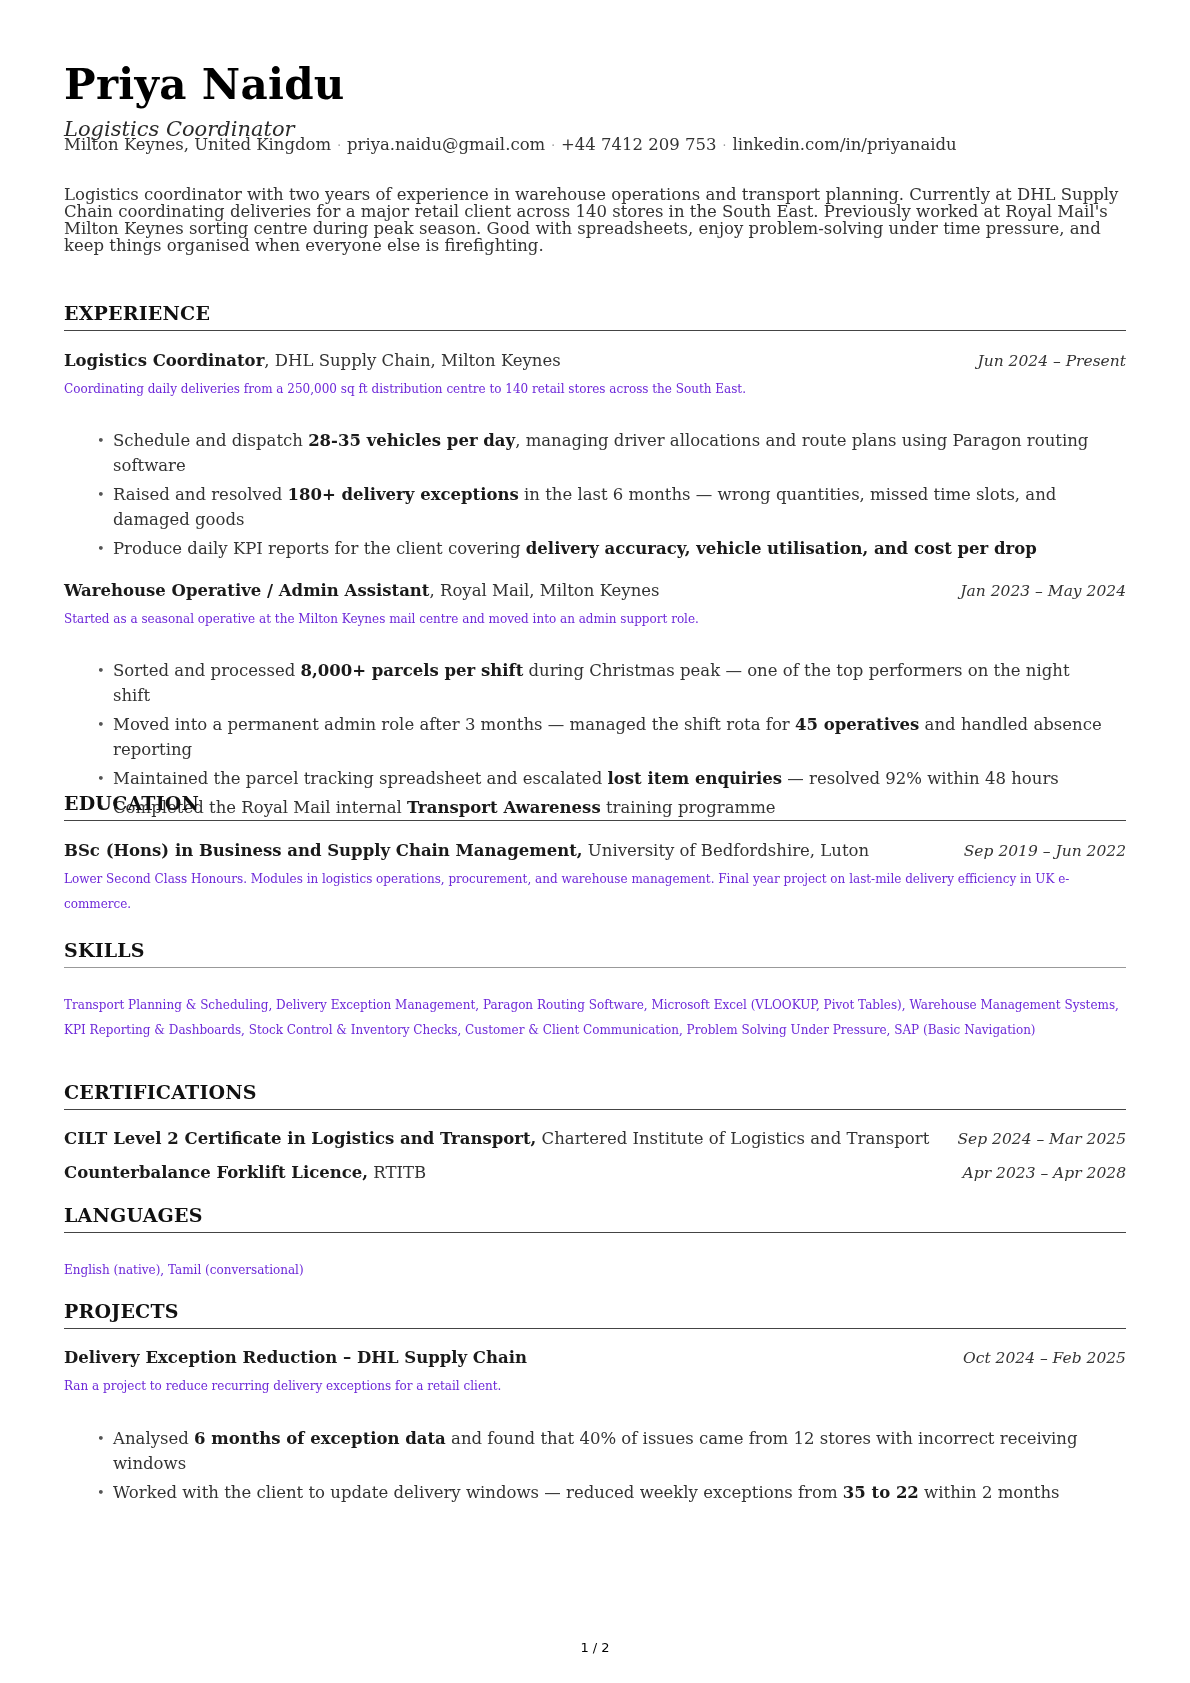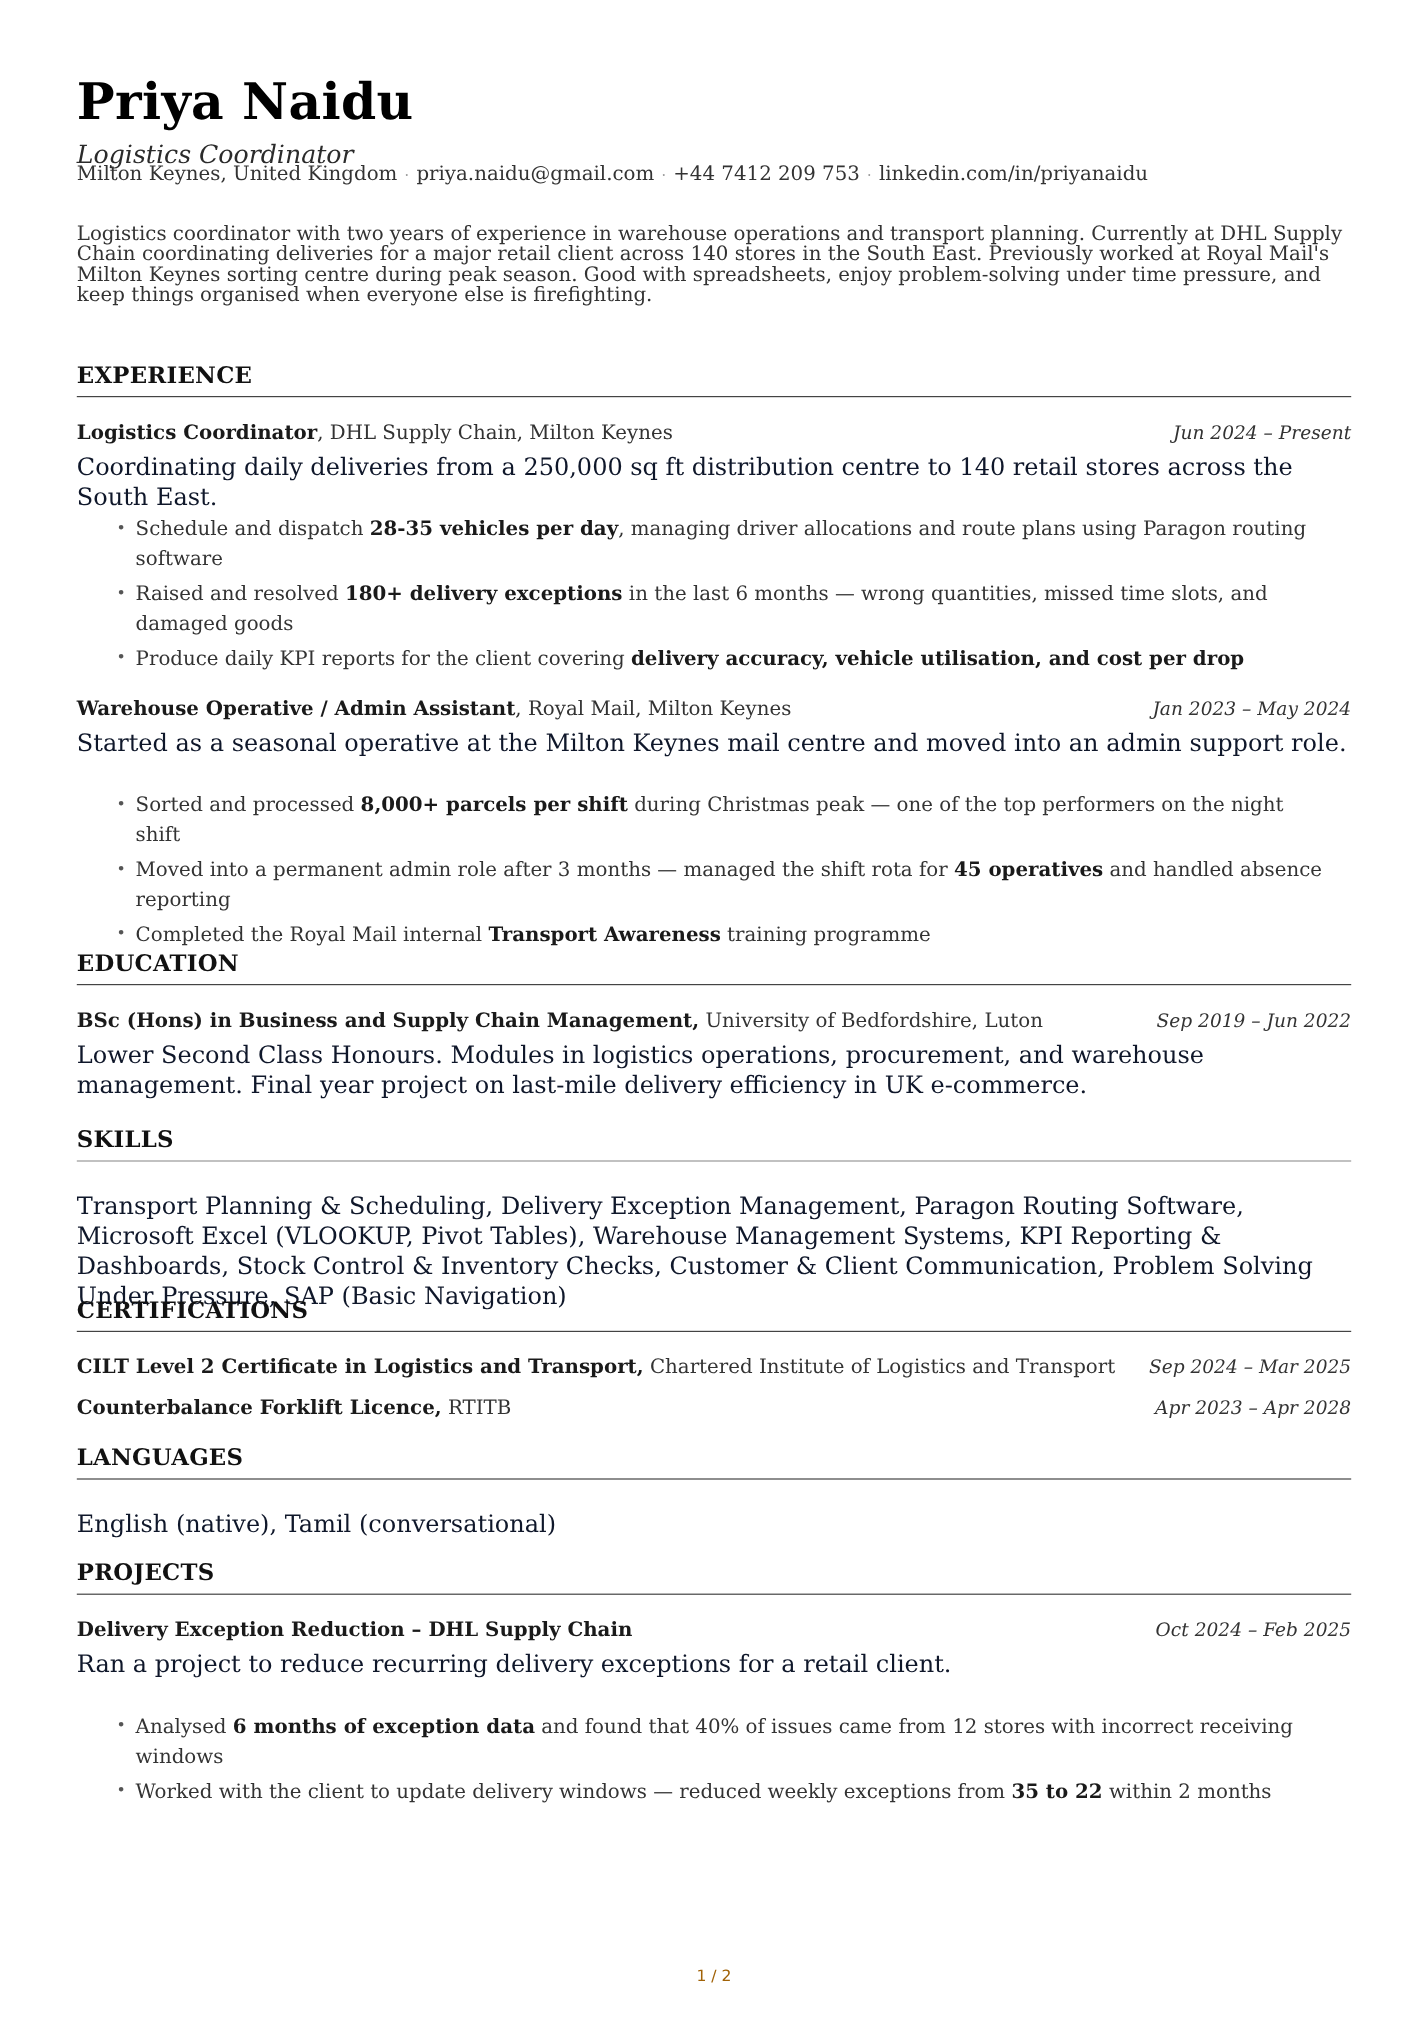--- a/index.html
+++ b/index.html
@@ -7,26 +7,26 @@
     .page { position: absolute; left: 64px; right: 64px; top: 0; }
     .name { position: absolute; top: 60px; left: 0; font-size: 42px; font-weight: bold; color: #000; letter-spacing: 0.3px; line-height: 50px; }
     .title { position: absolute; top: 115px; left: 0; font-size: 21px; font-style: italic; color: #2b2b2b; line-height: 28px; }
     .contact { position: absolute; top: 134px; left: 0; font-size: 16.5px; color: #333; line-height: 22px; white-space: nowrap; }
     .contact .sep { color: #999; padding: 0 6px; font-size: 12px; }
     .summary { position: absolute; top: 186px; left: 0; right: 0; font-size: 16.5px; line-height: 17px; color: #333; }
     .section-h { position: absolute; left: 0; right: 0; font-size: 19px; font-weight: bold; color: #111; border-bottom: 1.5px solid #444; padding-bottom: 6px; letter-spacing: 0.2px; }
     .row { position: absolute; left: 0; right: 0; font-size: 16.5px; line-height: 22px; color: #333; display: flex; justify-content: space-between; white-space: nowrap; }
     .row b { color: #1a1a1a; }
     .date { font-style: italic; font-size: 15.5px; color: #333; }
-    .para { position: absolute; left: 0; right: 0; font-size: 20px; line-height: 25px; color: #0f172a; }
+    .para { position: absolute; left: 0; right: 0; font-size: 12px; line-height: 25px; color: #6d28d9; }
     ul.bullets { position: absolute; left: 0; right: 0; margin: 18px; padding: 0 0 0 31px; list-style: none; font-size: 16.5px; line-height: 25px; color: #333; }
     ul.bullets li { position: relative; margin-bottom: 4px; }
     ul.bullets li::before { content: "•"; position: absolute; left: -16px; color: #555; font-size: 13px; }
     ul.bullets b { color: #1a1a1a; }
-    .footer { position: absolute; top: 1640px; left: 0; width: 1190px; text-align: center; font-family: "DejaVu Sans", sans-serif; font-size: 13px; color: #a16207; }
+    .footer { position: absolute; top: 1640px; left: 0; width: 1190px; text-align: center; font-family: "DejaVu Sans", sans-serif; font-size: 13px; color: #000000; }
   </style>
 </head>
 <body>
 
 <div class="page">
 
   <div class="name">Priya Naidu</div>
   <div class="title">Logistics Coordinator</div>
   <div class="contact">
     <span>Milton Keynes, United Kingdom</span><span class="sep">·</span><span>priya.naidu@gmail.com</span><span class="sep">·</span><span>+44 7412 209 753</span><span class="sep">·</span><span>linkedin.com/in/priyanaidu</span>
@@ -47,20 +47,21 @@
   </ul>
 
   <div class="row" style="top:580px;">
     <span><b>Warehouse Operative / Admin Assistant</b><span>, Royal Mail, Milton Keynes</span></span>
     <span class="date">Jan 2023 – May 2024</span>
   </div>
   <div class="para" style="top:607px;">Started as a seasonal operative at the Milton Keynes mail centre and moved into an admin support role.</div>
   <ul class="bullets" style="top:640px;">
     <li><span>Sorted and processed </span><b>8,000+ parcels per shift</b><span> during Christmas peak — one of the top performers on the night shift</span></li>
     <li><span>Moved into a permanent admin role after 3 months — managed the shift rota for </span><b>45 operatives</b><span> and handled absence reporting</span></li>
+    <li><span>Maintained the parcel tracking spreadsheet and escalated </span><b>lost item enquiries</b><span> — resolved 92% within 48 hours</span></li>
     <li><span>Completed the Royal Mail internal </span><b>Transport Awareness</b><span> training programme</span></li>
   </ul>
 
   <div class="section-h" style="top:792px;">EDUCATION</div>
   <div class="row" style="top:840px;">
     <span><b>BSc (Hons) in Business and Supply Chain Management,</b><span> University of Bedfordshire, Luton</span></span>
     <span class="date">Sep 2019 – Jun 2022</span>
   </div>
   <div class="para" style="top:867px;">Lower Second Class Honours. Modules in logistics operations, procurement, and warehouse management. Final year project on last-mile delivery efficiency in UK e-commerce.</div>
 

